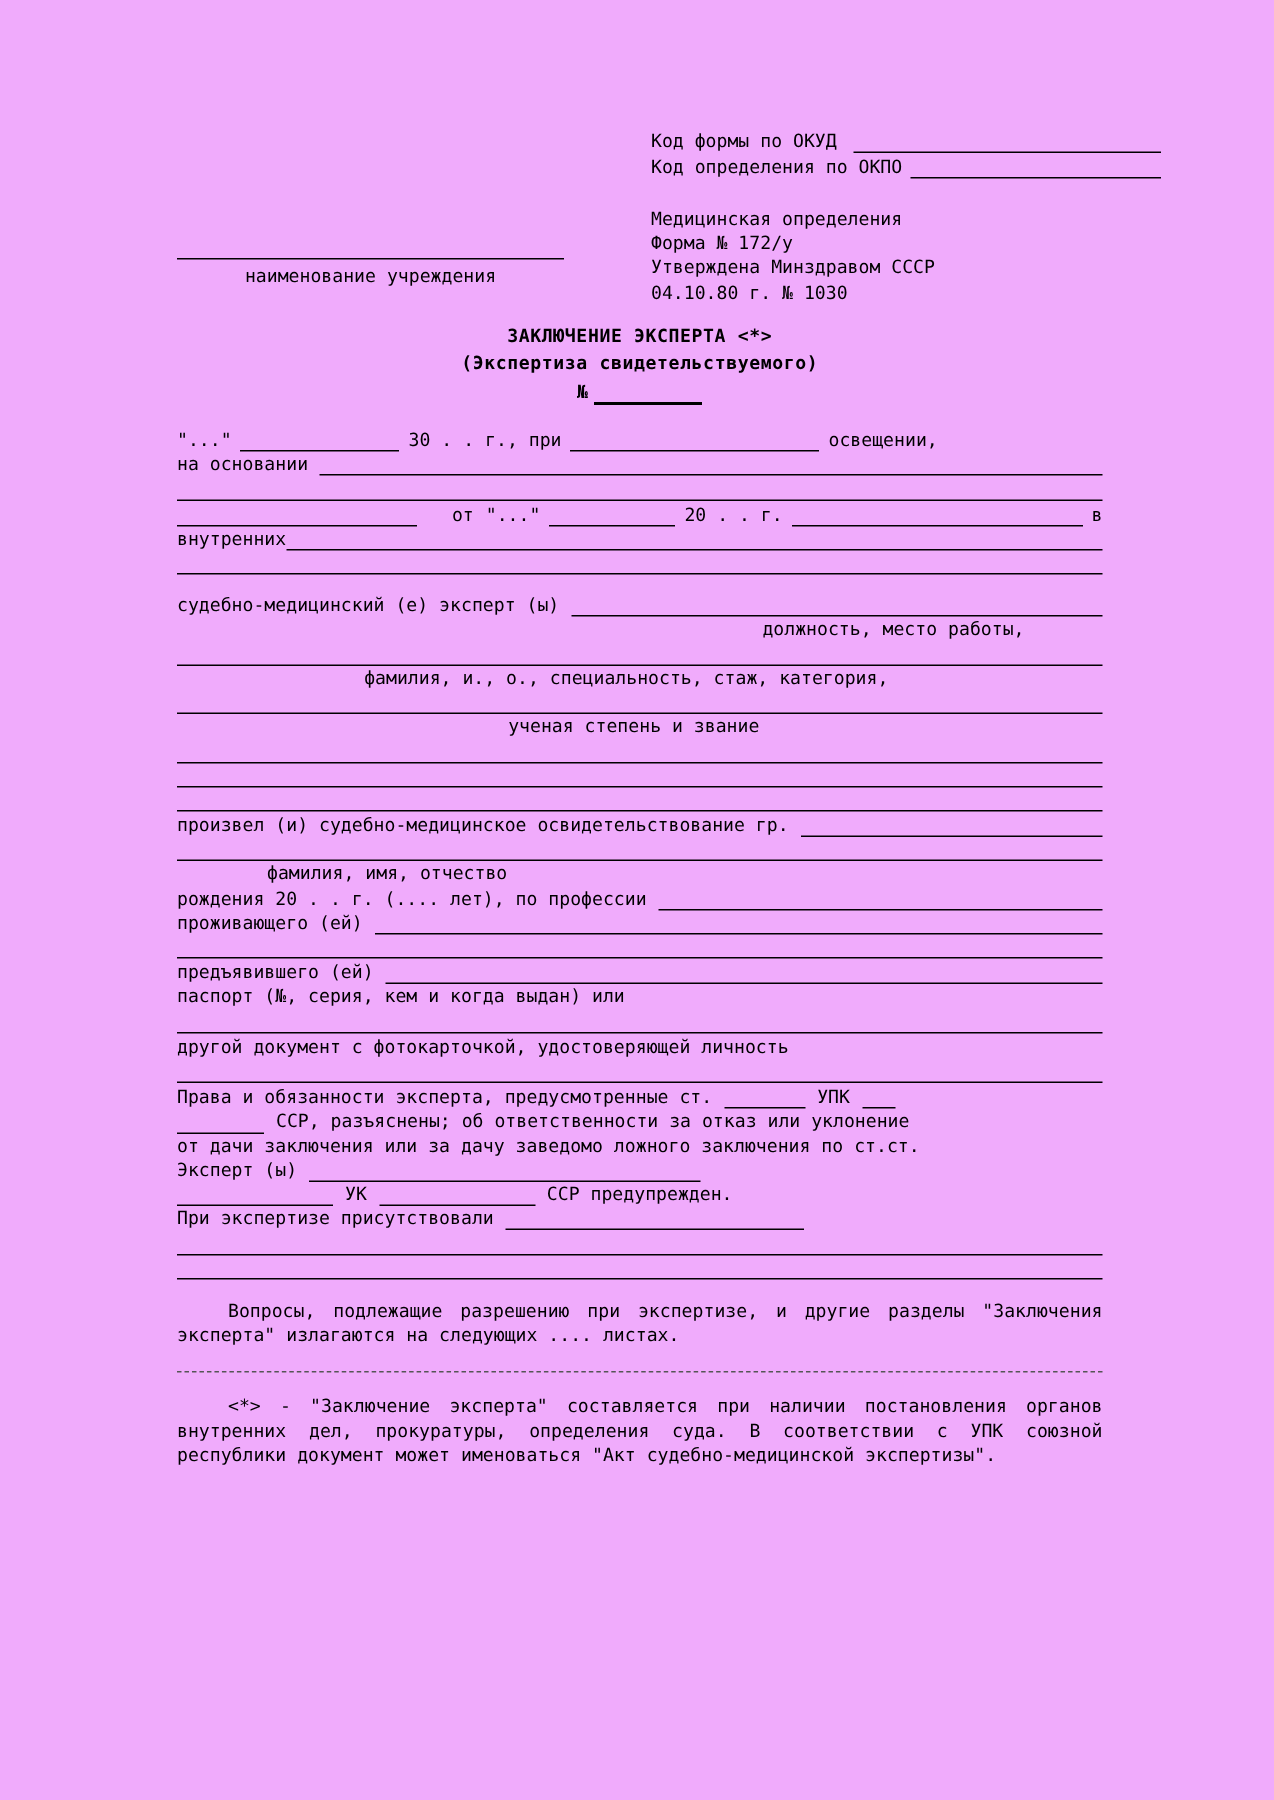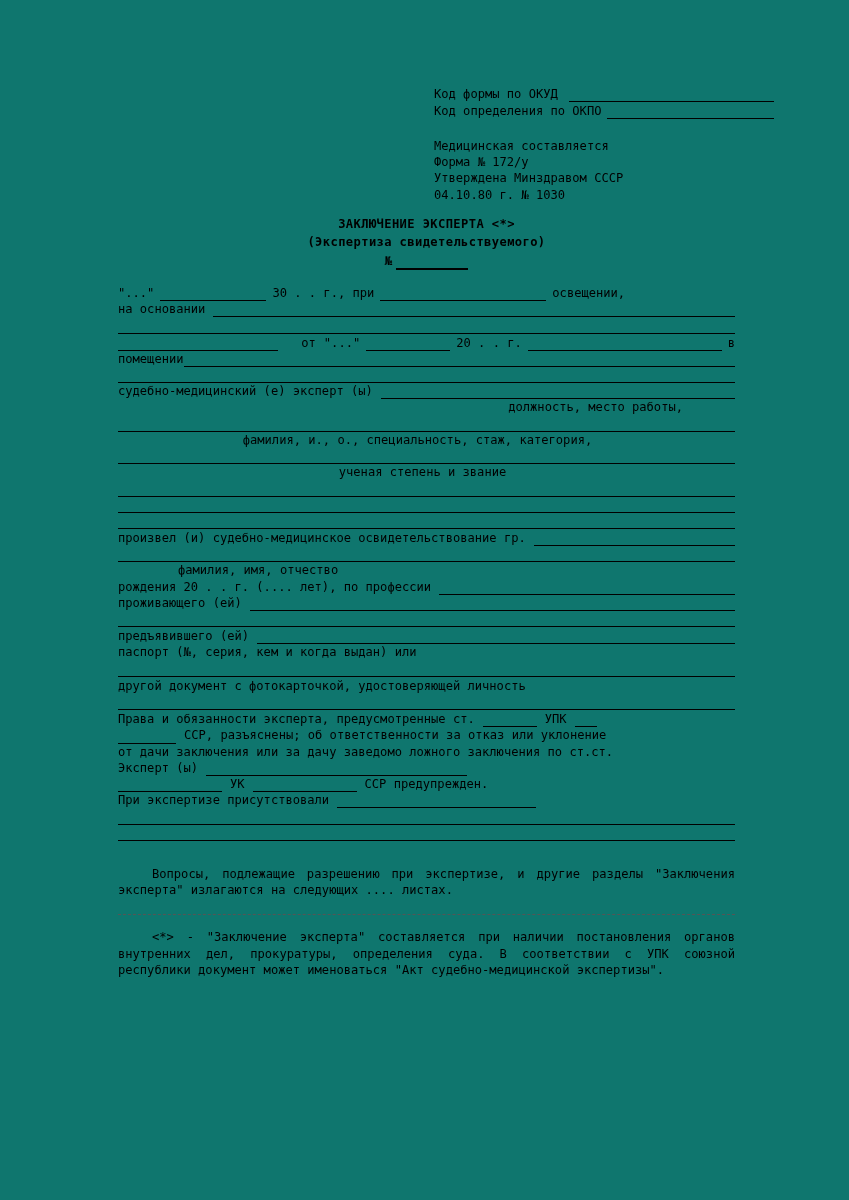--- a/index.html
+++ b/index.html
@@ -4,21 +4,21 @@
 <style>
   html, body {
     margin: 0;
     padding: 0;
     background: #ffffff;
   }
   .page {
     position: relative;
     width: 849px;
     height: 1200px;
-    background: #0f766e;
+    background: #f0abfc;
     font-family: "DejaVu Sans Mono", "Liberation Mono", monospace;
     font-size: 12.1px;
     line-height: 16.2px;
     color: #000000;
     overflow: hidden;
   }
 
   
   .row { display: flex; align-items: flex-end; white-space: pre; }
   .t   { white-space: pre; }
@@ -128,26 +128,30 @@
       <span class="t"> </span>
       <span class="ul fill" style="margin-left:4px;"></span>
     </div>
     <div class="row">
       <span class="t">Код определения по ОКПО</span>
       <span class="ul fill" style="margin-left:6px;"></span>
     </div>
   </div>
 
   <div class="stamp">
-    <div class="t">Медицинская составляется</div>
+    <div class="t">Медицинская определения</div>
     <div class="t">Форма № 172/у</div>
     <div class="t">Утверждена Минздравом СССР</div>
     <div class="t">04.10.80 г. № 1030</div>
   </div>
 
+  <div class="inst">
+    <div class="line"></div>
+    <div class="cap">наименование учреждения</div>
+  </div>
 
   <div class="title-block">
     <div>ЗАКЛЮЧЕНИЕ ЭКСПЕРТА &lt;*&gt;</div>
     <div class="sub">(Экспертиза свидетельствуемого)</div>
     <div class="numline">
       <span class="t">№</span>
       <span class="ul"></span>
     </div>
   </div>
 
@@ -173,27 +177,27 @@
       <span class="t" style="margin:0 8px;"> </span>
       <span class="t">от</span>
       <span class="t" style="margin-left:8px;">"..."</span>
       <span class="ul" style="width:84px;margin:0 6px;"></span>
       <span class="t">20 . . г.</span>
       <span class="ul fill" style="margin:0 6px;"></span>
       <span class="t">в</span>
     </div>
 
     <div class="row">
-      <span class="t">помещении</span>
+      <span class="t">внутренних</span>
       <span class="ul fill"></span>
     </div>
 
     <div class="ruled"></div>
 
-    <div class="row" style="margin-top:0;">
+    <div class="row" style="margin-top:12px;">
       <span class="t">судебно-медицинский (е) эксперт (ы)</span>
       <span class="ul fill" style="margin-left:8px;"></span>
     </div>
     <div class="cap" style="text-align:right;padding-right:52px;">должность, место работы,</div>
 
     <div class="ruled"></div>
     <div class="cap" style="text-align:center;padding-right:18px;">фамилия, и., о., специальность, стаж, категория,</div>
 
     <div class="ruled"></div>
     <div class="cap" style="text-align:center;padding-right:8px;">ученая степень и звание</div>

